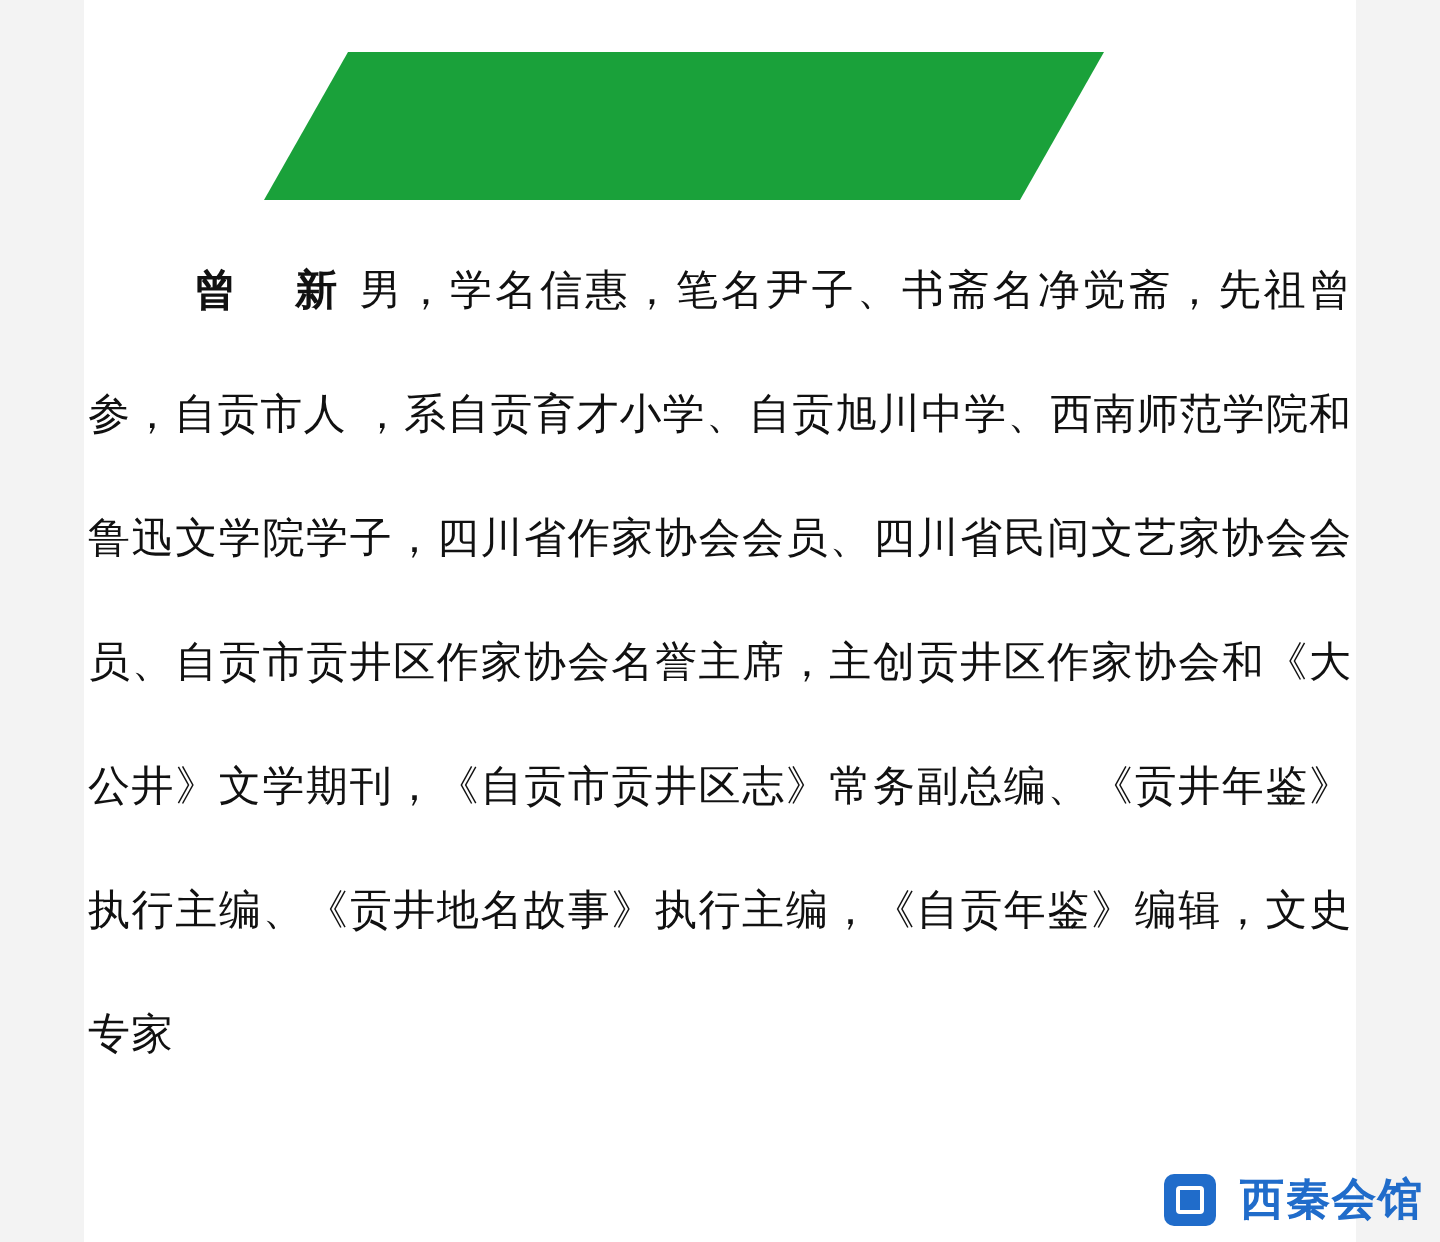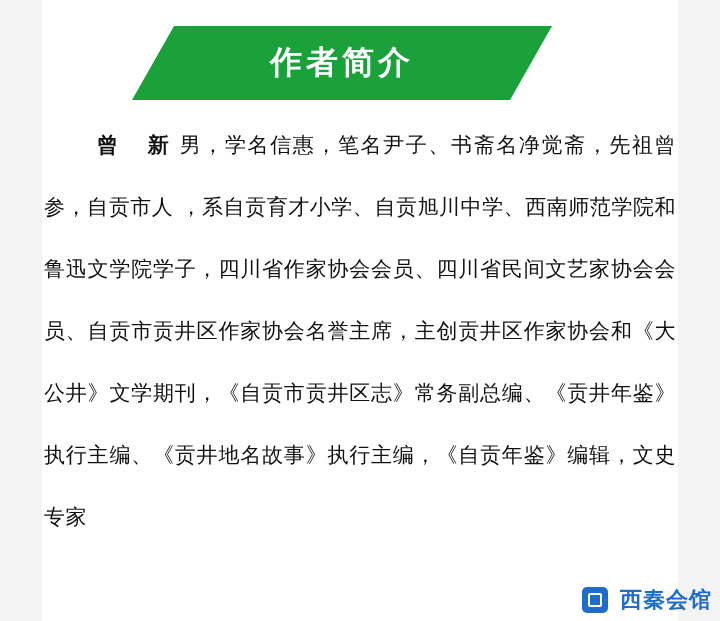--- a/index.html
+++ b/index.html
@@ -133,21 +133,20 @@
 
 <div class="page">
 
   <div class="margin-strip margin-left"></div>
   <div class="margin-strip margin-right"></div>
 
   <div class="content">
 
     <div class="banner-wrap">
       <div class="banner"></div>
-      <div class="banner-title">作者简介</div>
     </div>
 
     <p class="body-text">
       <span class="indent"></span><span class="name">曾 新</span><span>男，学名信惠，笔名尹子、书斋名净觉斋，先祖曾参，自贡市人 ，系自贡育才小学、自贡旭川中学、西南师范学院和鲁迅文学院学子，四川省作家协会会员、四川省民间文艺家协会会员、自贡市贡井区作家协会名誉主席，主创贡井区作家协会和《大公井》文学期刊，《自贡市贡井区志》常务副总编、《贡井年鉴》执行主编、《贡井地名故事》执行主编，《自贡年鉴》编辑，文史专家</span>
     </p>
 
   </div>
 
   <div class="watermark">
     <span class="wm-icon"></span>

